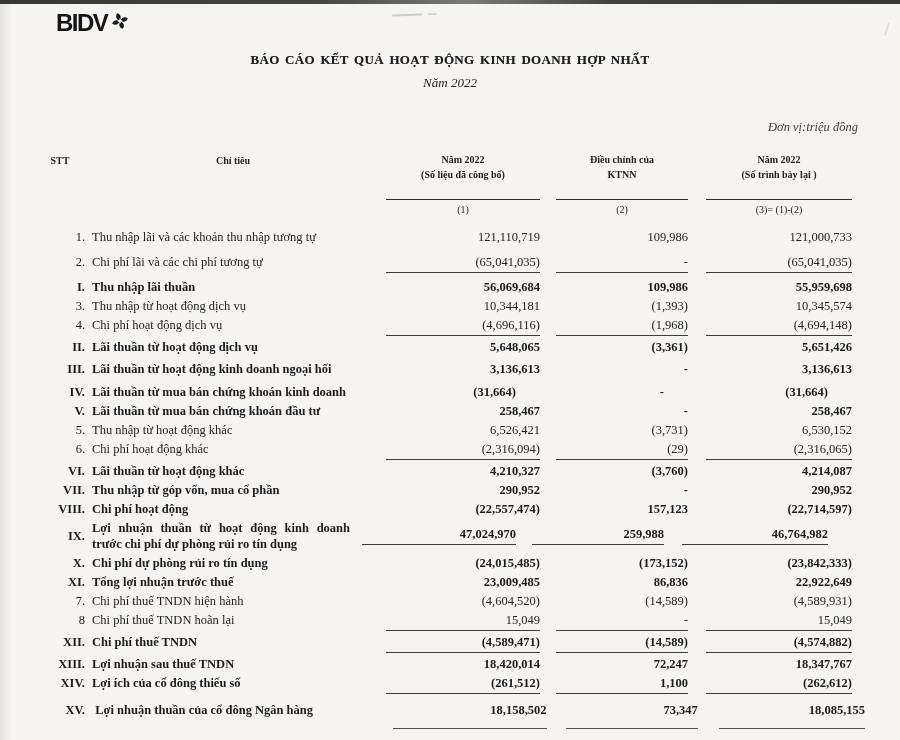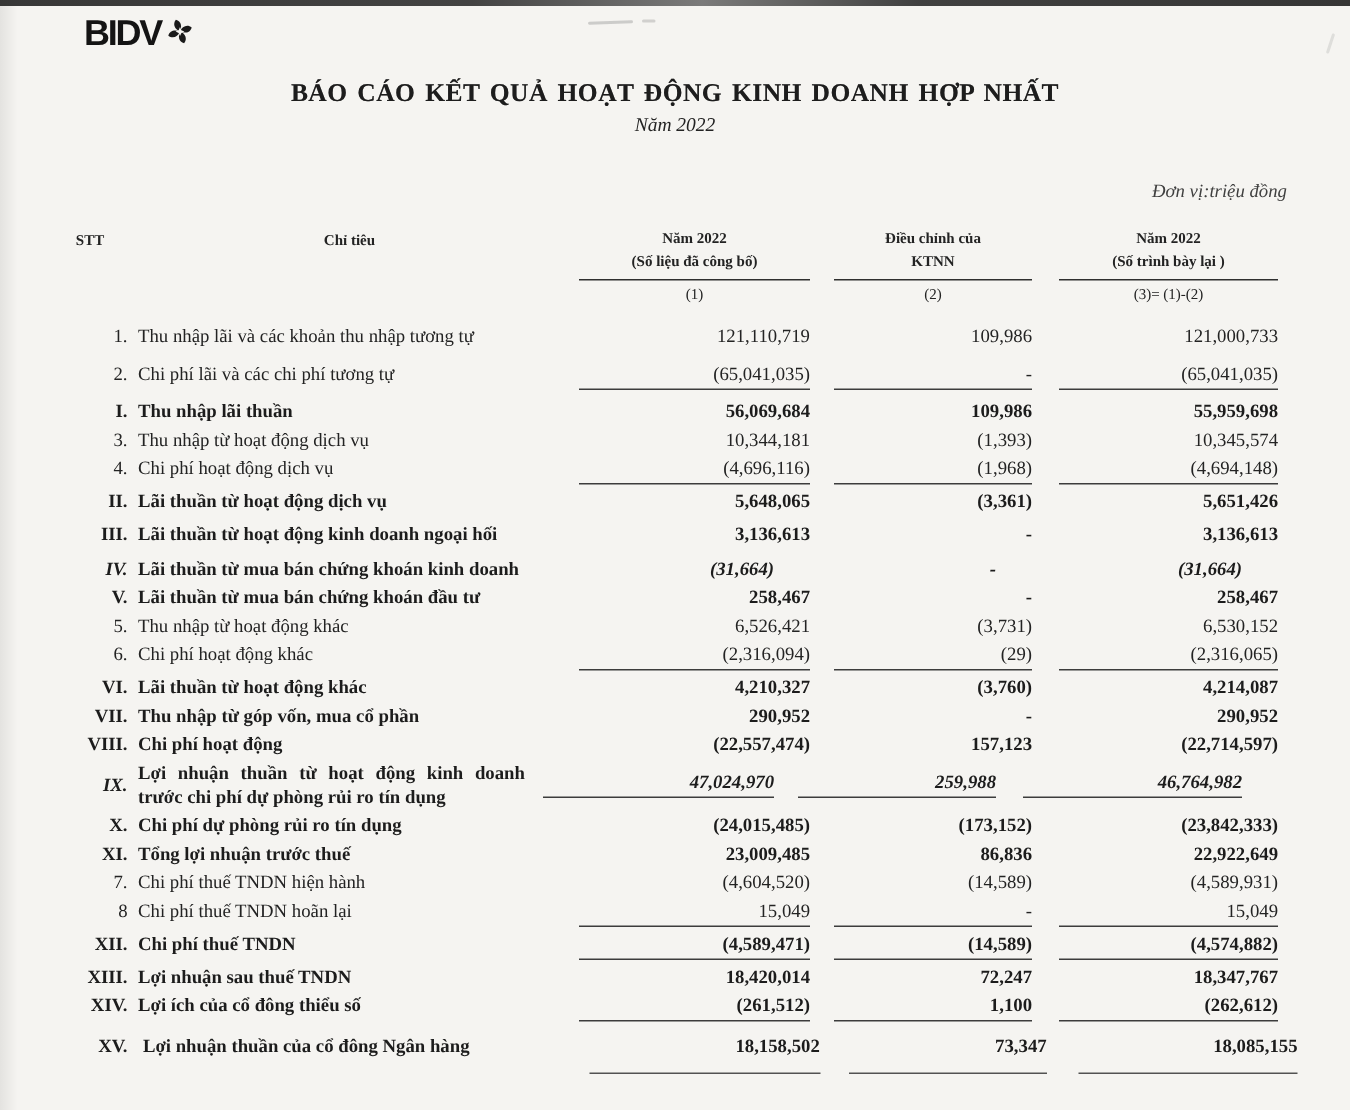--- a/index.html
+++ b/index.html
@@ -26,51 +26,51 @@
 
   .logo{position:absolute;left:56px;top:9px;display:flex;align-items:flex-start;gap:1px;}
   .logo-text{
     font-family:"Liberation Sans","DejaVu Sans",sans-serif;
     font-weight:700;font-size:24px;line-height:28px;letter-spacing:-1.5px;color:#141414;
   }
   .logo-icon{margin-top:1px;margin-left:1px;}
 
   .title{
     position:absolute;left:0;right:0;top:52px;text-align:center;
-    font-weight:700;font-size:17px;letter-spacing:.3px;word-spacing:2px;color:#1d1d1d;
+    font-weight:700;font-size:13px;letter-spacing:.3px;word-spacing:2px;color:#1d1d1d;
     text-shadow:0 0 .4px rgba(0,0,0,.45);
   }
   .subtitle{position:absolute;left:0;right:0;top:75px;text-align:center;font-style:italic;font-size:13px;}
   .unit-note{position:absolute;top:120px;right:42px;font-style:italic;font-size:12.5px;color:#404040;}
 
   .table{position:absolute;left:35px;top:152px;width:830px;}
   .c-stt{width:50px;flex:none;text-align:right;}
   .c-label{width:282px;flex:none;margin-left:7px;}
   .c-v{text-align:right;font-variant-numeric:tabular-nums;flex:none;}
   .c-v1{width:154px;margin-left:12px;}
   .c-v2{width:132px;margin-left:16px;}
   .c-v3{width:146px;margin-left:18px;}
 
   .thead{display:flex;align-items:flex-start;font-size:10px;line-height:15px;margin-bottom:7px;}
   .thead .th{font-weight:700;}
   .thead .c-stt{text-align:center;padding-top:1px;}
   .thead .c-label{text-align:center;padding-top:1px;}
   .hcol{display:flex;flex-direction:column;align-items:center;font-weight:700;}
-  .hu{width:100%;text-align:center;border-bottom:1px solid #2f2f2f;padding-bottom:4px;}
+  .hu{width:100%;text-align:center;border-bottom:1px solid #2f2f2f;padding-bottom:17px;}
   .hnum{font-weight:400;padding-top:2px;}
 
   .tbody{display:flex;flex-direction:column;}
   .row{display:flex;align-items:baseline;font-size:12.5px;line-height:16px;padding:1.5px 0;}
   .row.bold{font-weight:700;color:#1c1c1c;}
   .row.gap{padding:4.5px 0;}
   .row.sp{padding-top:5px;}
   .row.last{margin-top:5px;justify-content:space-between;}
   .row .c-label{text-align:left;}
   .row.tall .c-label{width:258px;text-align:justify;}
-  .row.tall .c-stt,.row.tall .c-v{align-self:center;font-style:italic;}
+  .row.tall .c-stt,.row.tall .c-v{align-self:center;}
   .row.line .c-v{border-bottom:1px solid #3c3c3c;padding-bottom:2px;}
   .row.line-final .c-v{border-bottom:1.8px solid #525252;padding-bottom:10px;}
 </style>
 </head>
 <body>
 
 <div class="page">
   <div class="scan-topbar"></div>
   <div class="smudge s1"></div>
   <div class="smudge s2"></div>

